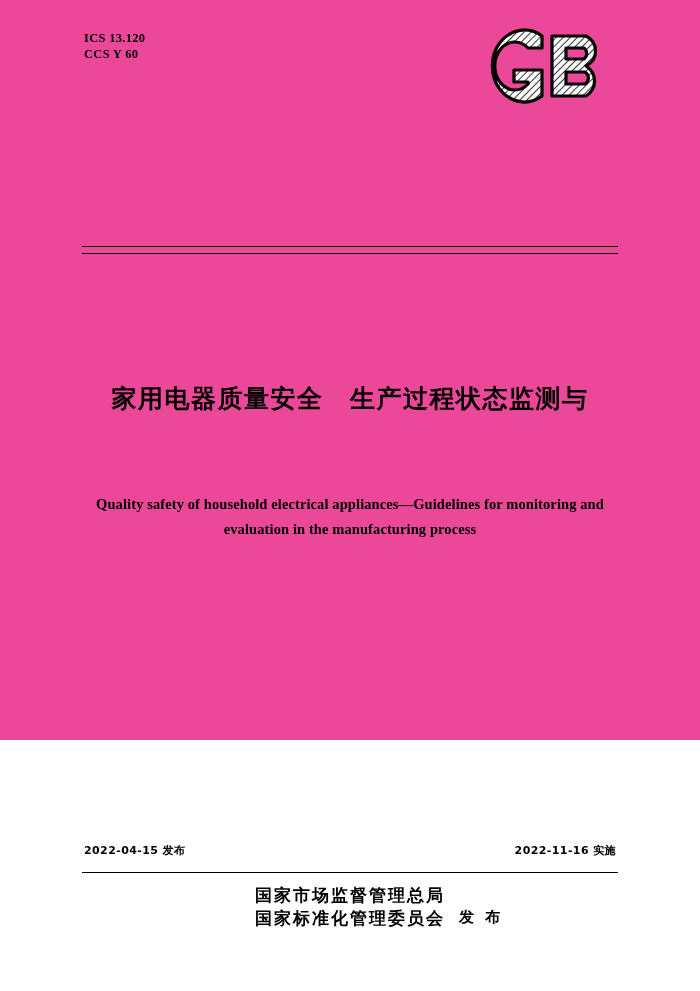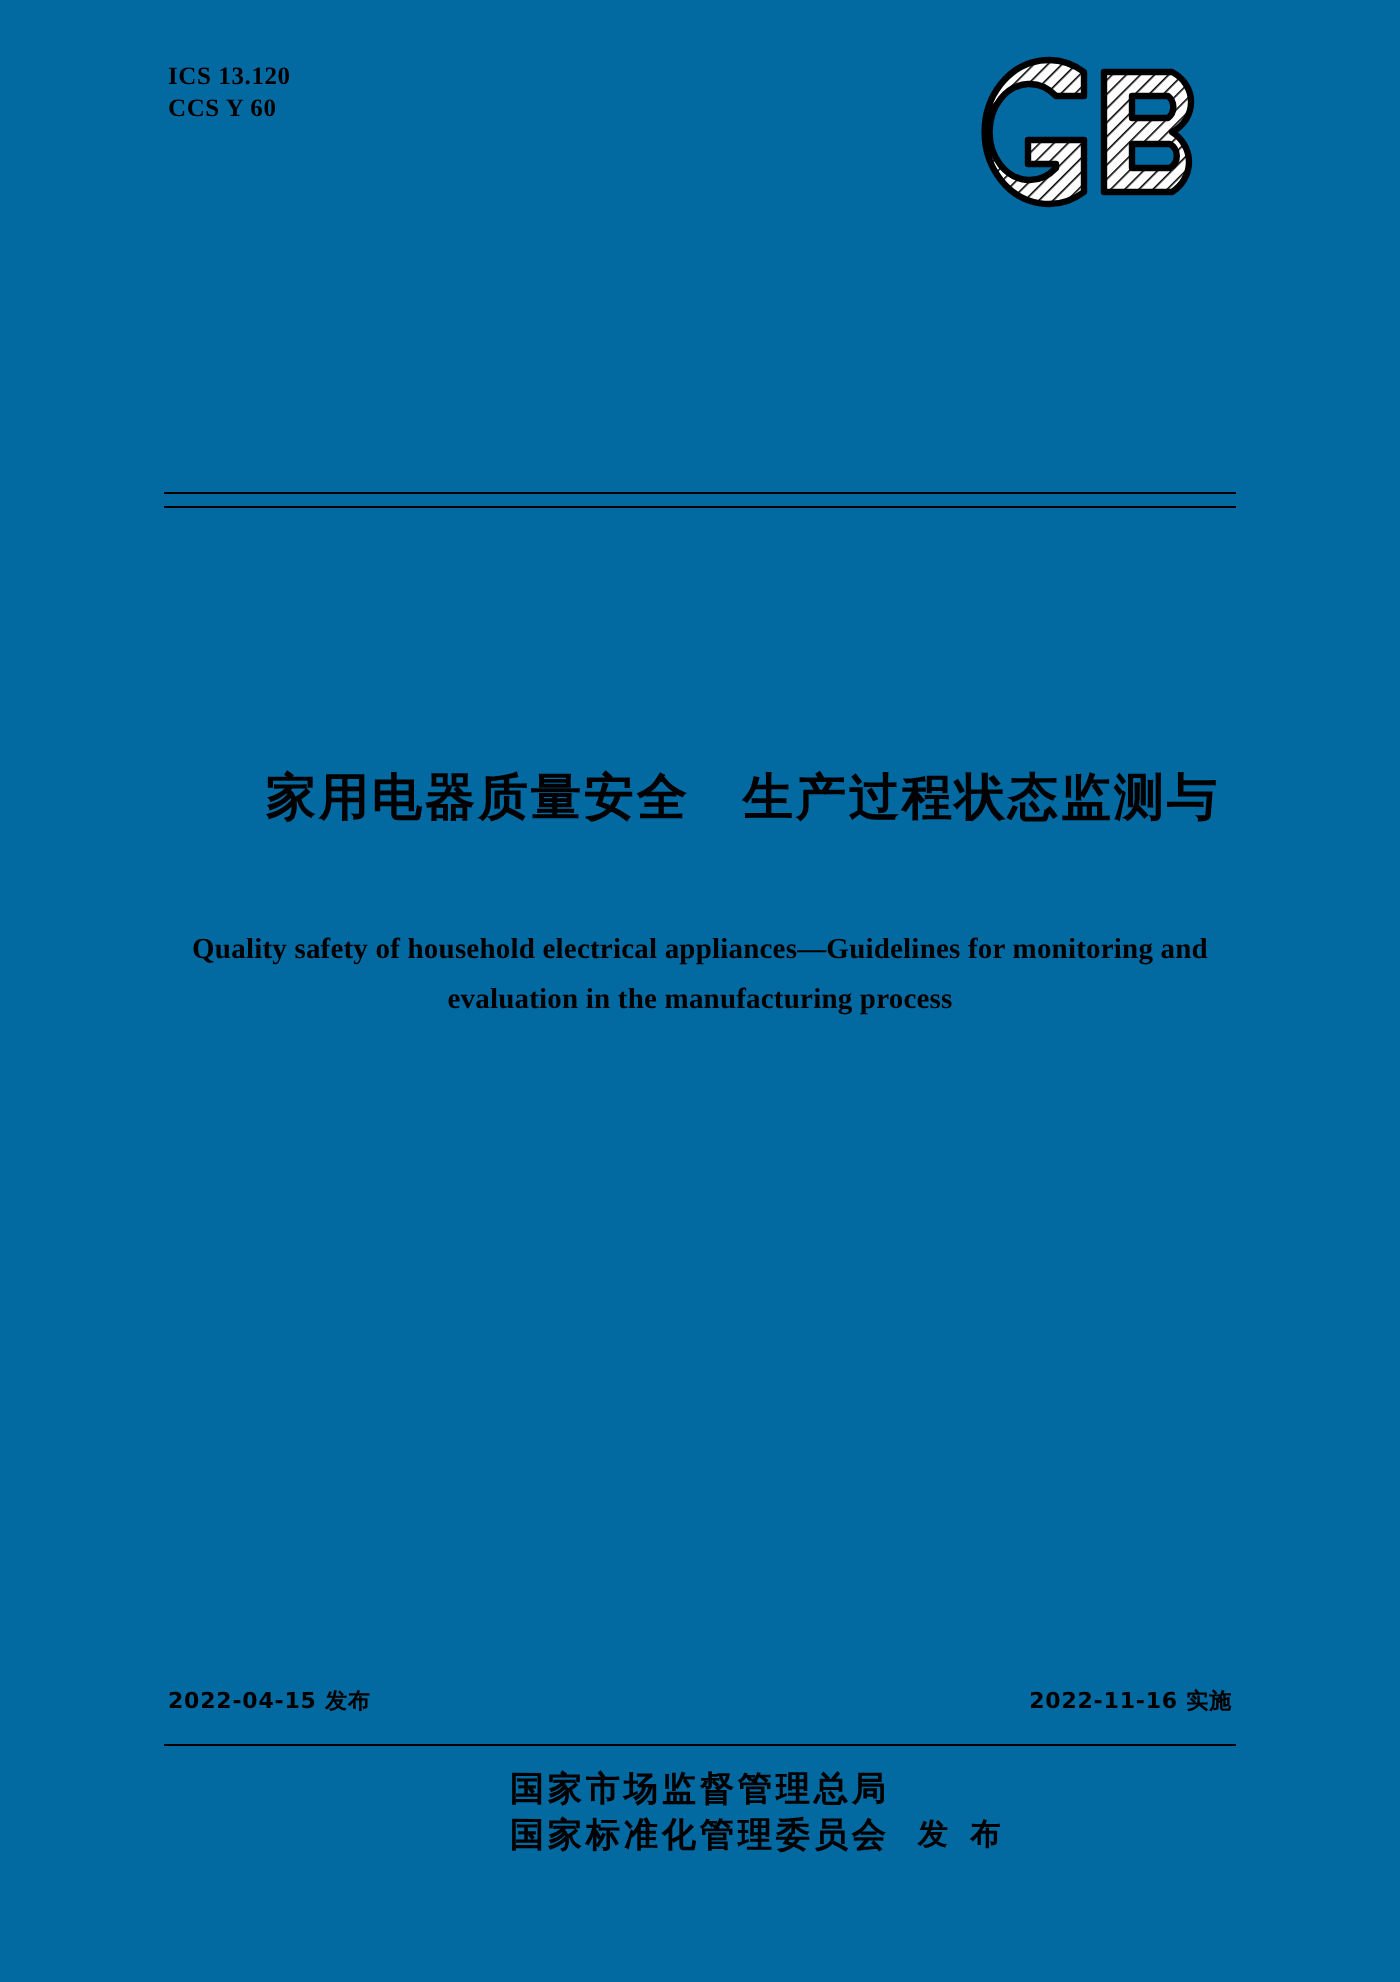--- a/index.html
+++ b/index.html
@@ -14,22 +14,22 @@
     font-family: "Liberation Serif", serif;
     color: #000000;
     overflow: hidden;
   }
 
   .page {
     position: absolute;
     left: 0;
     top: 0;
     width: 700px;
-    height: 991px;
-    background: #0369a1;
+    height: 740px;
+    background: #ec4899;
   }
 
   
   .codes {
     position: absolute;
     left: 84px;
     top: 30px;
     font-family: "Liberation Serif", serif;
     font-weight: bold;
     font-size: 12.5px;
@@ -90,34 +90,34 @@
     top: 872px;
     border-top: 1.2px solid #000;
   }
 
   
   .doc-title-cn {
     position: absolute;
     left: 90px;
     top: 378px;
     width: 520px;
-    text-align: right;
+    text-align: center;
     font-family: "DejaVu Sans", sans-serif;
     font-weight: bold;
     font-size: 25px;
     line-height: 42px;
     letter-spacing: 1.5px;
   }
   .doc-title-cn .line2 { display: block; }
 
   
   .doc-title-en {
     position: absolute;
     left: 84px;
-    top: 463px;
+    top: 492px;
     width: 532px;
     text-align: center;
     font-family: "Liberation Serif", serif;
     font-weight: bold;
     font-size: 14.5px;
     line-height: 25px;
     letter-spacing: 0.1px;
   }
 
   

